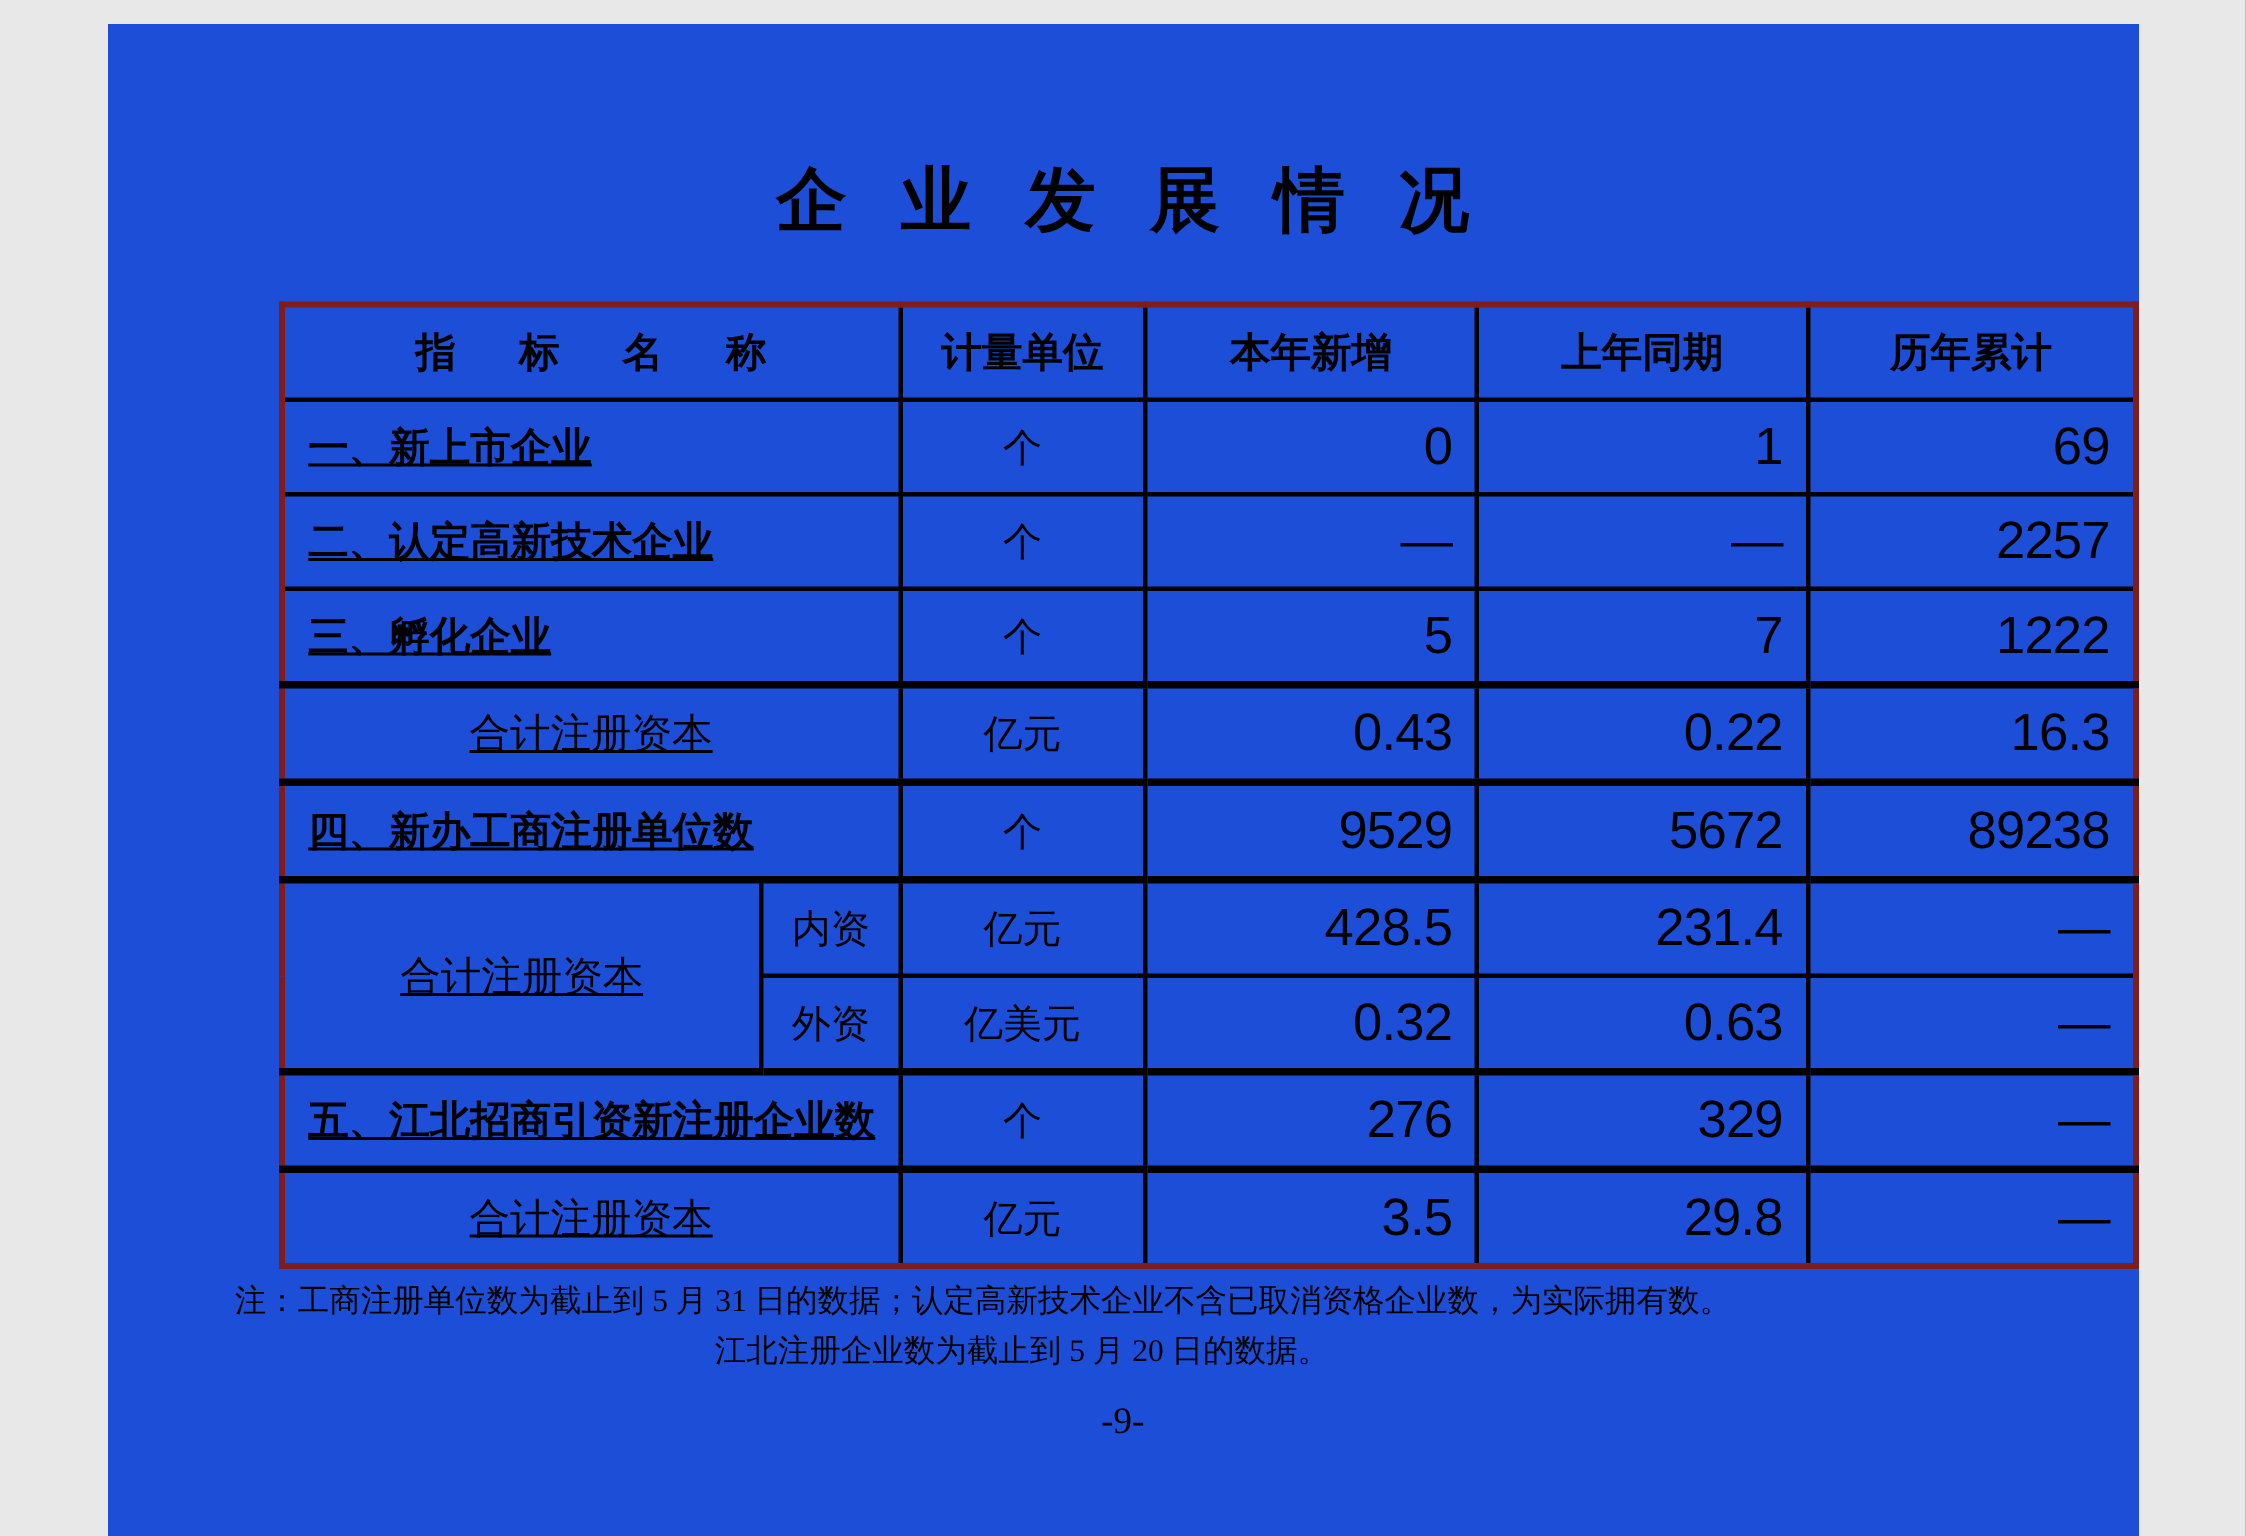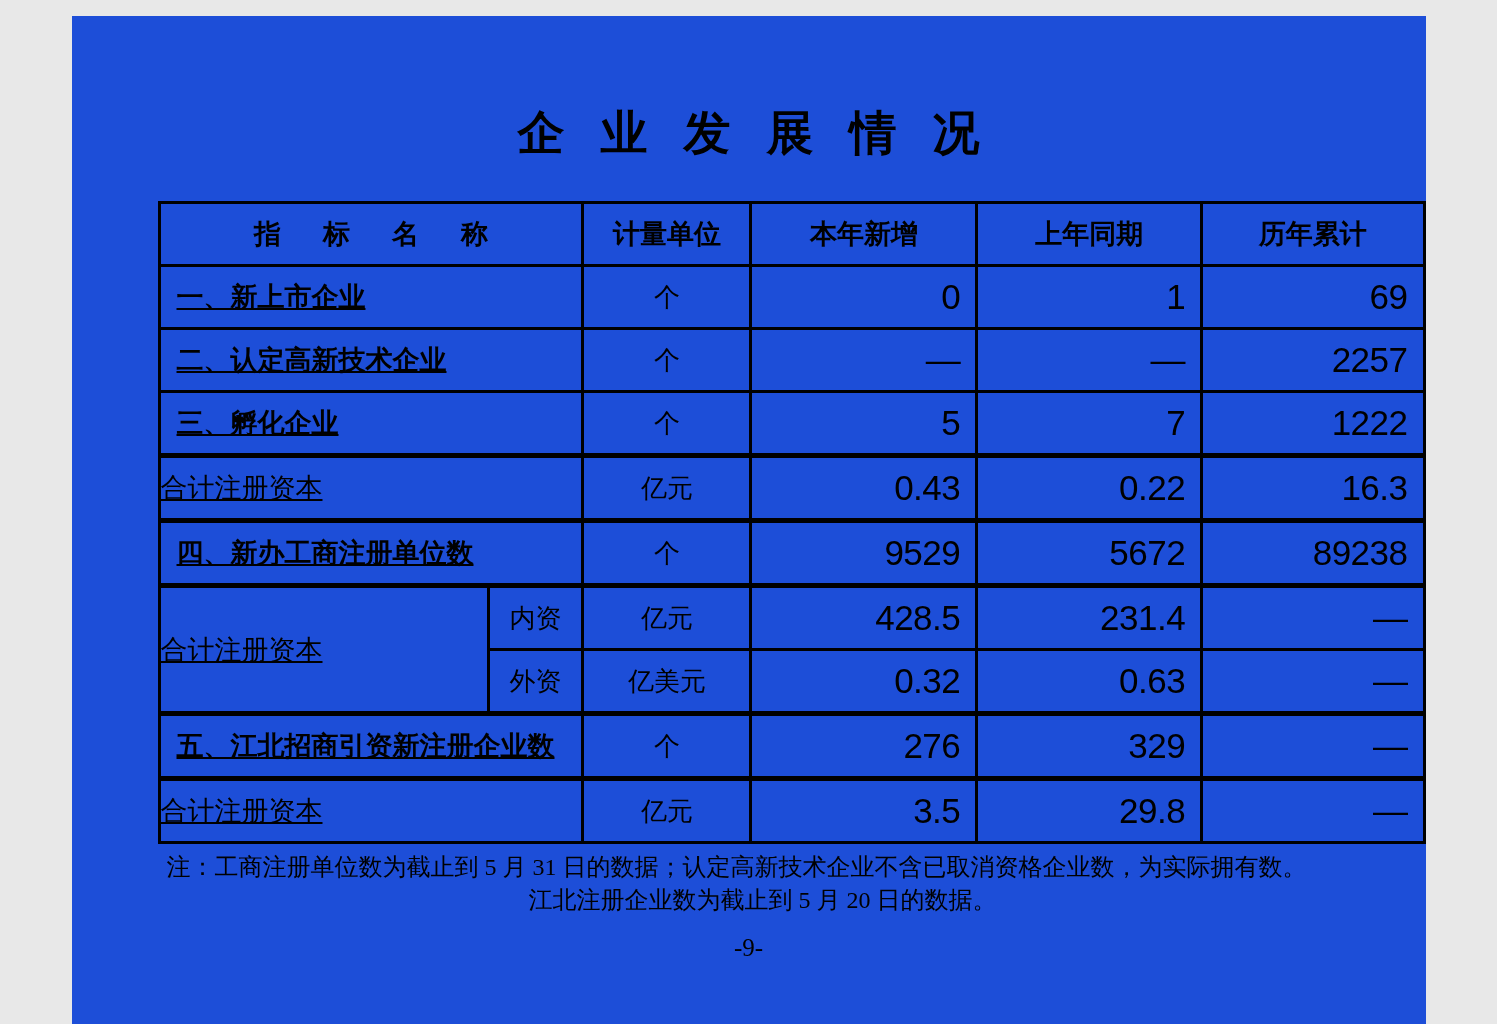--- a/index.html
+++ b/index.html
@@ -8,51 +8,51 @@
     font-family:"Liberation Serif","DejaVu Serif",serif; color:#000;
     overflow:hidden; margin:16px auto;
   }
   .title {
     position:absolute; top:86px; left:0; width:100%;
     text-align:center; font-size:47px; font-weight:bold;
     letter-spacing:36px; padding-left:36px; box-sizing:border-box;
     white-space:nowrap;
   }
   table.main {
-    position:absolute; top:185px; left:86px;
+    position:absolute; top:185px; left:114px;
     border-collapse:collapse; table-layout:fixed;
-    border:2px solid #7f1d1d;
+    border:4px solid #7f1d1d;
   }
   col.c-label { width:340px; }
   col.c-sub   { width:97px;  }
   col.c-unit  { width:174px; }
   col.c-cur   { width:231px; }
   col.c-prev  { width:230px; }
   col.c-cum   { width:227px; }
   th, td {
     border:3px solid #000; height:60px; padding:0;
     overflow:hidden; vertical-align:middle;
   }
   th { font-size:27px; font-weight:bold; text-align:center; }
   th.h-indicator { letter-spacing:42px; padding-left:42px; }
   td.label { font-size:27px; text-align:left; padding-left:16px;text-decoration:underline; }
   td.label.bold { font-weight:bold; }
-  td.label.center { text-align:left; padding-left:0; }
+  td.label.center { text-align:center; padding-left:0; }
   td.sub  { font-size:26px; text-align:center; }
   td.unit { font-size:26px; text-align:center; }
   td.num  {
     font-family:"Liberation Sans","DejaVu Sans",sans-serif;
     font-size:35px; text-align:right; padding-right:15px;
     letter-spacing:-0.5px;
   }
   tr.thick > td { border-bottom-width:5px; }
   td.thick-b { border-bottom-width:5px; }
   .notes {
-    position:absolute; top:835px; left:95px;
-    font-size:24px; line-height:33px; white-space:nowrap;
+    position:absolute; top:835px; left:85px;
+    font-size:21px; line-height:33px; white-space:nowrap;
   }
   .note-2 { margin-left:52px;text-align:center; }
   .pageno {
     position:absolute; top:918px; left:0; width:100%;
     text-align:center; font-size:25px;
   }
 </style>
 </head>
 <body>
 

